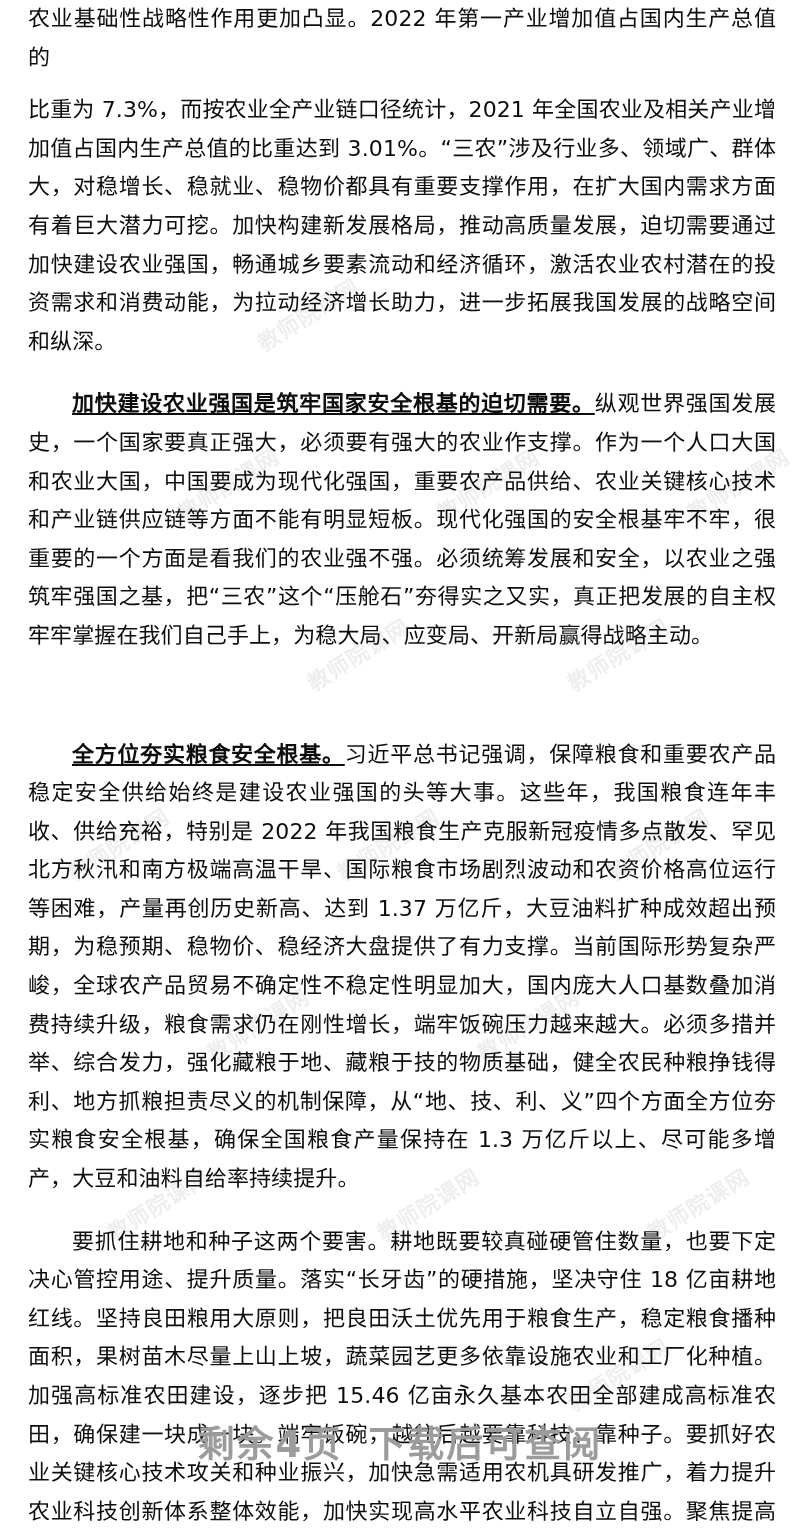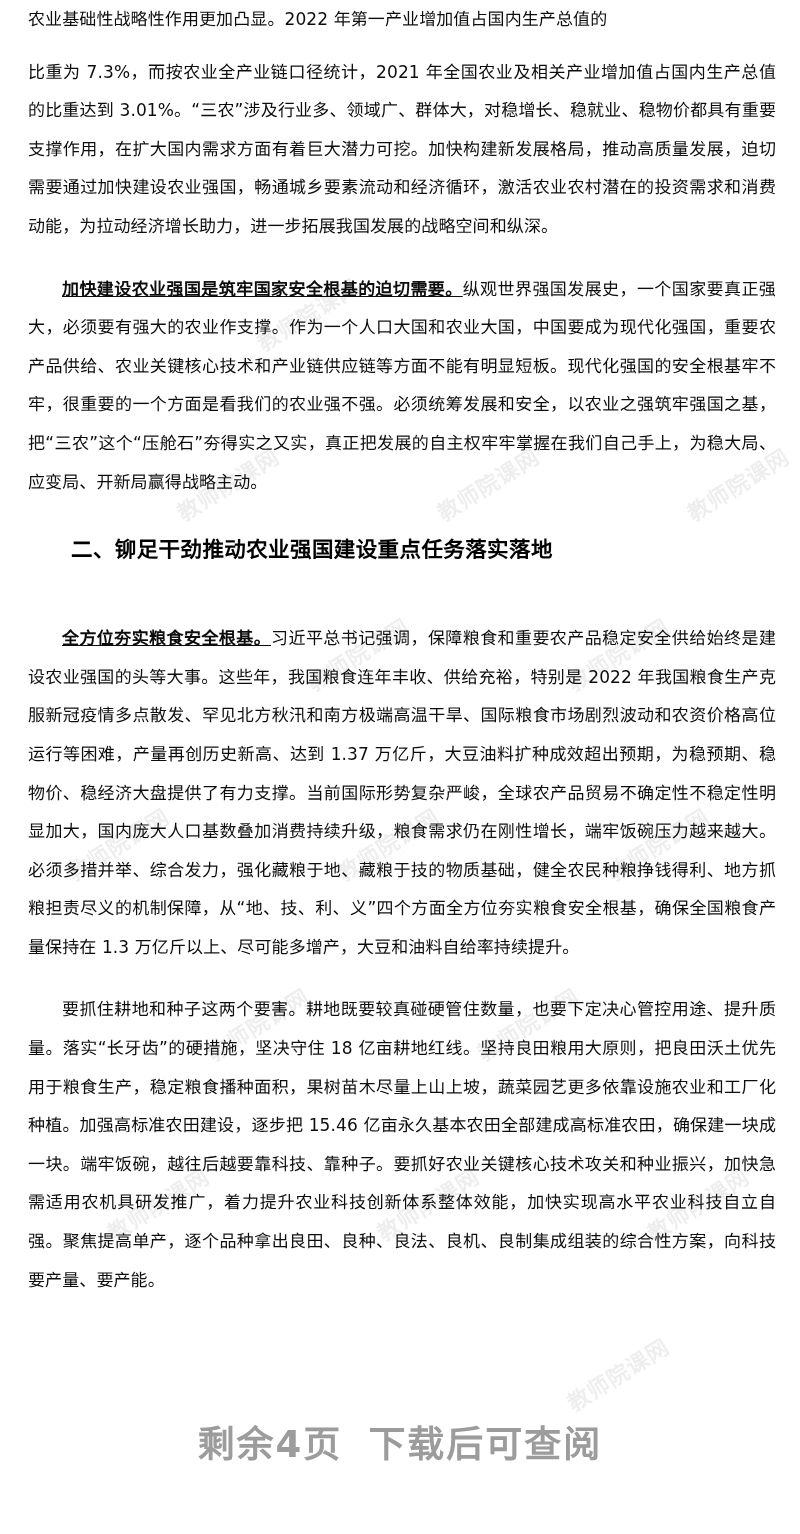--- a/index.html
+++ b/index.html
@@ -42,21 +42,21 @@
   .body-area {
     position: absolute;
     left: 28px;
     top: 0;
     width: 748px;
     z-index: 2;
   }
 
   p.para {
     margin: 0;
-    font-size: 17px;
+    font-size: 22px;
     line-height: 38.6px;
     text-align: justify;
     text-justify: inter-ideograph;
     letter-spacing: 0.1px;
     color: #0d0d0d;
   }
 
   p.indent {
     text-indent: 2em;
   }
@@ -133,21 +133,20 @@
     <div class="gap-lead"></div>
 
     <p class="para">比重为 7.3%，而按农业全产业链口径统计，2021 年全国农业及相关产业增加值占国内生产总值的比重达到 3.01%。“三农”涉及行业多、领域广、群体大，对稳增长、稳就业、稳物价都具有重要支撑作用，在扩大国内需求方面有着巨大潜力可挖。加快构建新发展格局，推动高质量发展，迫切需要通过加快建设农业强国，畅通城乡要素流动和经济循环，激活农业农村潜在的投资需求和消费动能，为拉动经济增长助力，进一步拓展我国发展的战略空间和纵深。</p>
 
     <div class="gap-para"></div>
 
     <p class="para indent"><span class="lead-bold">加快建设农业强国是筑牢国家安全根基的迫切需要。</span><span>纵观世界强国发展史，一个国家要真正强大，必须要有强大的农业作支撑。作为一个人口大国和农业大国，中国要成为现代化强国，重要农产品供给、农业关键核心技术和产业链供应链等方面不能有明显短板。现代化强国的安全根基牢不牢，很重要的一个方面是看我们的农业强不强。必须统筹发展和安全，以农业之强筑牢强国之基，把“三农”这个“压舱石”夯得实之又实，真正把发展的自主权牢牢掌握在我们自己手上，为稳大局、应变局、开新局赢得战略主动。</span></p>
 
     <div class="gap-head-a"></div>
 
-    <h2 class="section-heading">二、铆足干劲推动农业强国建设重点任务落实落地</h2>
 
     <div class="gap-head-b"></div>
 
 
     <div class="gap-para"></div>
 
     <p class="para indent"><span class="lead-bold">全方位夯实粮食安全根基。</span><span>习近平总书记强调，保障粮食和重要农产品稳定安全供给始终是建设农业强国的头等大事。这些年，我国粮食连年丰收、供给充裕，特别是 2022 年我国粮食生产克服新冠疫情多点散发、罕见北方秋汛和南方极端高温干旱、国际粮食市场剧烈波动和农资价格高位运行等困难，产量再创历史新高、达到 1.37 万亿斤，大豆油料扩种成效超出预期，为稳预期、稳物价、稳经济大盘提供了有力支撑。当前国际形势复杂严峻，全球农产品贸易不确定性不稳定性明显加大，国内庞大人口基数叠加消费持续升级，粮食需求仍在刚性增长，端牢饭碗压力越来越大。必须多措并举、综合发力，强化藏粮于地、藏粮于技的物质基础，健全农民种粮挣钱得利、地方抓粮担责尽义的机制保障，从“地、技、利、义”四个方面全方位夯实粮食安全根基，确保全国粮食产量保持在 1.3 万亿斤以上、尽可能多增产，大豆和油料自给率持续提升。</span></p>
 
     <div class="gap-para"></div>
 

